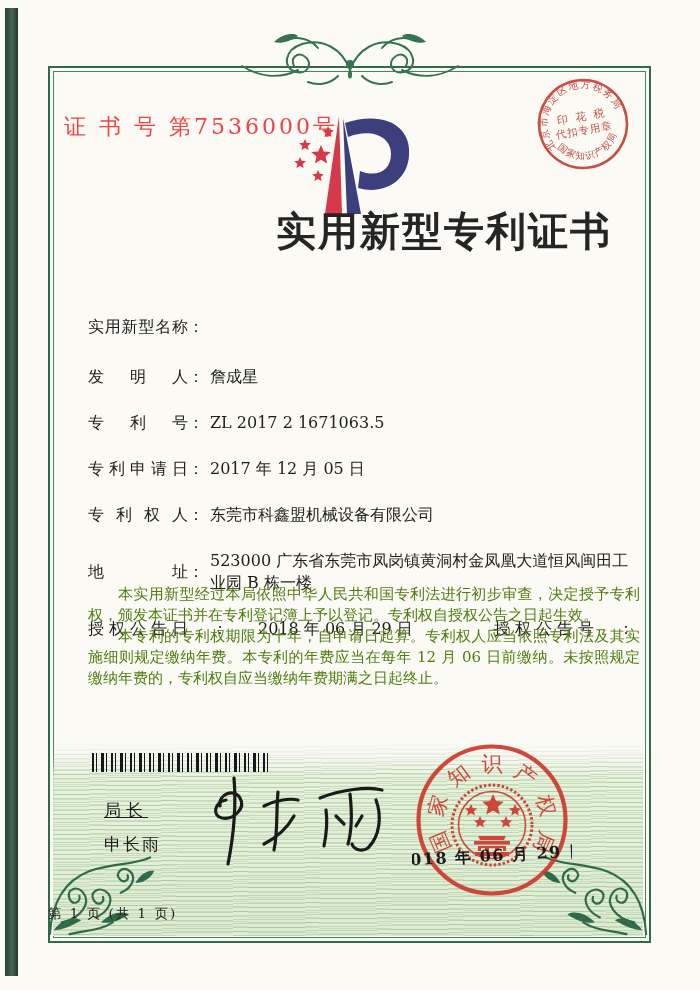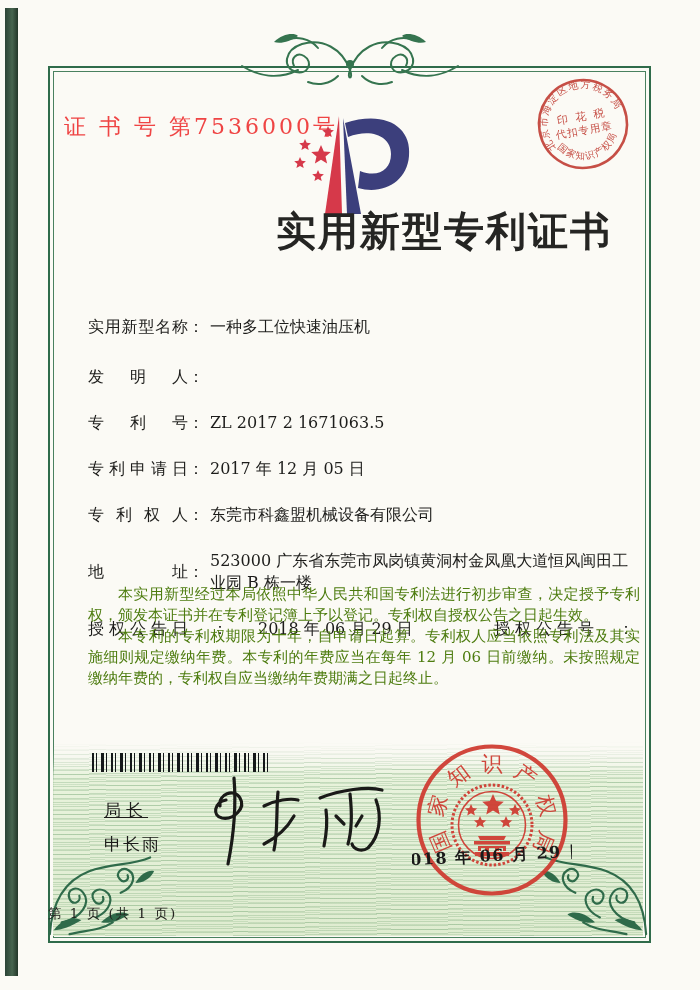--- a/index.html
+++ b/index.html
@@ -142,25 +142,25 @@
       <text x="56" y="66" text-anchor="middle" font-size="10.5" letter-spacing="1">代扣专用章</text>
     </g>
   </svg>
 
   <div class="title">实用新型专利证书</div>
 
   <div class="fields">
     <div class="frow first">
       <span class="flabel">实用新型名称</span>
         <span class="fcolon">：</span>
-        <span class="fvalue">一种多工位快速油压机</span>
     </div>
     <div class="frow">
       <span class="flabel">发明人</span>
         <span class="fcolon">：</span>
+        <span class="fvalue">詹成星</span>
     </div>
     <div class="frow">
       <span class="flabel">专利号</span>
         <span class="fcolon">：</span>
         <span class="fvalue">ZL 2017 2 1671063.5</span>
     </div>
     <div class="frow">
       <span class="flabel">专利申请日</span>
         <span class="fcolon">：</span>
         <span class="fvalue">2017 年 12 月 05 日</span>

